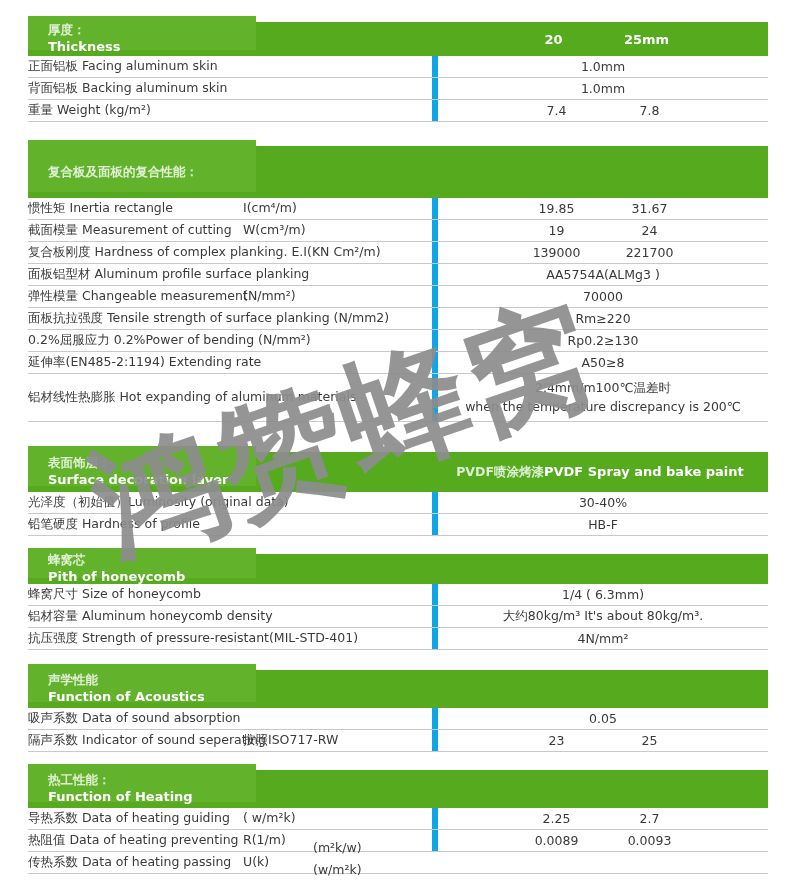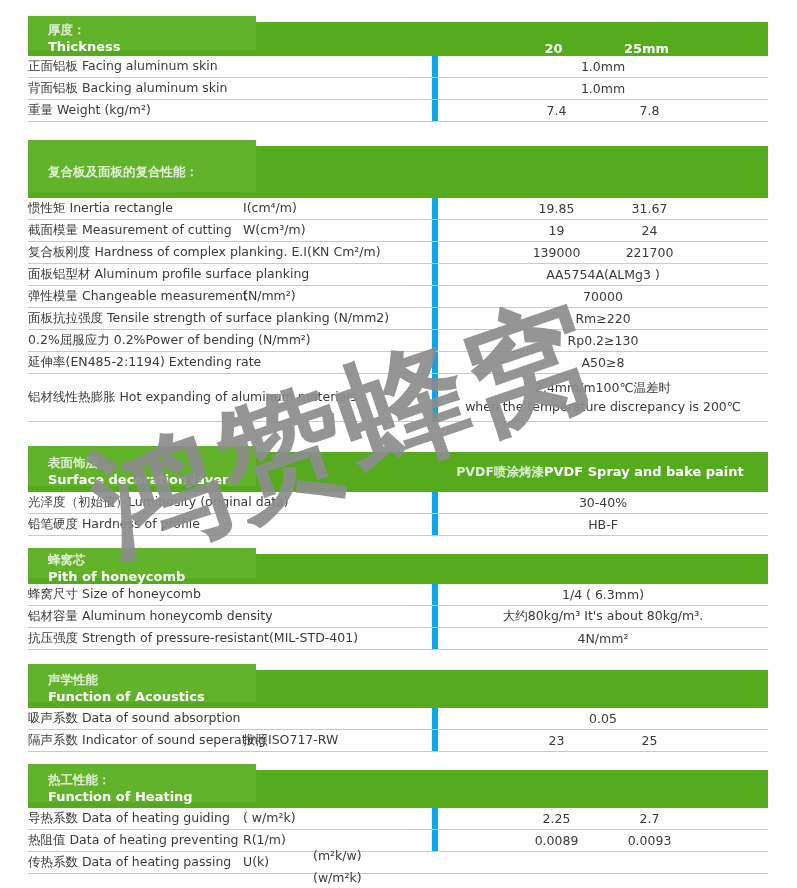--- a/index.html
+++ b/index.html
@@ -6,42 +6,42 @@
   body{font-family:"DejaVu Sans","Liberation Sans",sans-serif;color:#3a3a3a;}
   .page{position:relative;width:797px;height:888px;background:#fff;overflow:hidden;}
   .content{position:absolute;left:28px;top:22px;width:740px;}
 
   
   .band{position:relative;background:#55aa1e;display:flex;align-items:stretch;}
   .band::before{content:"";position:absolute;left:0;top:-6px;width:228px;height:100%;background:#62b22b;}
   .band-left{flex:1;display:flex;flex-direction:column;justify-content:center;padding-left:20px;position:relative;z-index:1;}
   .band .zh{font-weight:bold;font-size:12.5px;color:rgba(255,255,255,0.8);line-height:1.35;}
   .band .en{font-weight:bold;font-size:13px;color:#ffffff;line-height:1.3;}
-  .band-vals{width:336px;display:flex;justify-content:center;align-items:flex-end;position:relative;z-index:1;}
+  .band-vals{width:336px;display:flex;justify-content:center;align-items:center;position:relative;z-index:1;}
   .bcell{width:93px;text-align:center;color:#fff;font-weight:bold;font-size:13px;}
   .band-right{width:336px;display:flex;flex-direction:row;justify-content:center;align-items:center;text-align:center;position:relative;z-index:1;}
 
   .section-thickness .band{height:34px;}
   .section-mechanics  .band{height:52px;}
   .section-surface    .band{height:40px;}
   .section-honeycomb  .band{height:30px;}
   .section-acoustics  .band{height:38px;}
   .section-heating    .band{height:38px;}
   .section-mechanics{margin-top:24px;}
   .section-surface{margin-top:30px;}
   .section-honeycomb{margin-top:18px;}
   .section-acoustics{margin-top:20px;}
   .section-heating{margin-top:18px;}
 
   
   .row{display:flex;align-items:center;height:22px;box-sizing:border-box;border-bottom:1px solid #c9c9c9;font-size:12.5px;}
   .row.tall{height:48px;}
   .label{width:404px;position:relative;white-space:nowrap;line-height:1;}
   .u1{position:absolute;left:215px;top:0;}
-  .u2{position:absolute;left:285px;top:16px;text-align:right;}
+  .u2{position:absolute;left:285px;top:8px;text-align:right;}
   .vals{flex:1;align-self:stretch;border-left:6px solid #0ea5e9;display:flex;justify-content:center;align-items:center;}
   .val{text-align:center;}
   .val.dual{width:93px;}
   .val.single{flex:1;}
   .val-lines{flex:1;text-align:center;line-height:1.5;padding:1px 0;}
 
   
   .watermark{position:absolute;left:100px;top:452px;font-size:126px;font-weight:bold;color:#8d8d8d;
     opacity:.92;transform:rotate(-19deg);transform-origin:0 50%;white-space:nowrap;letter-spacing:4px;
     line-height:1;z-index:9;pointer-events:none;}

